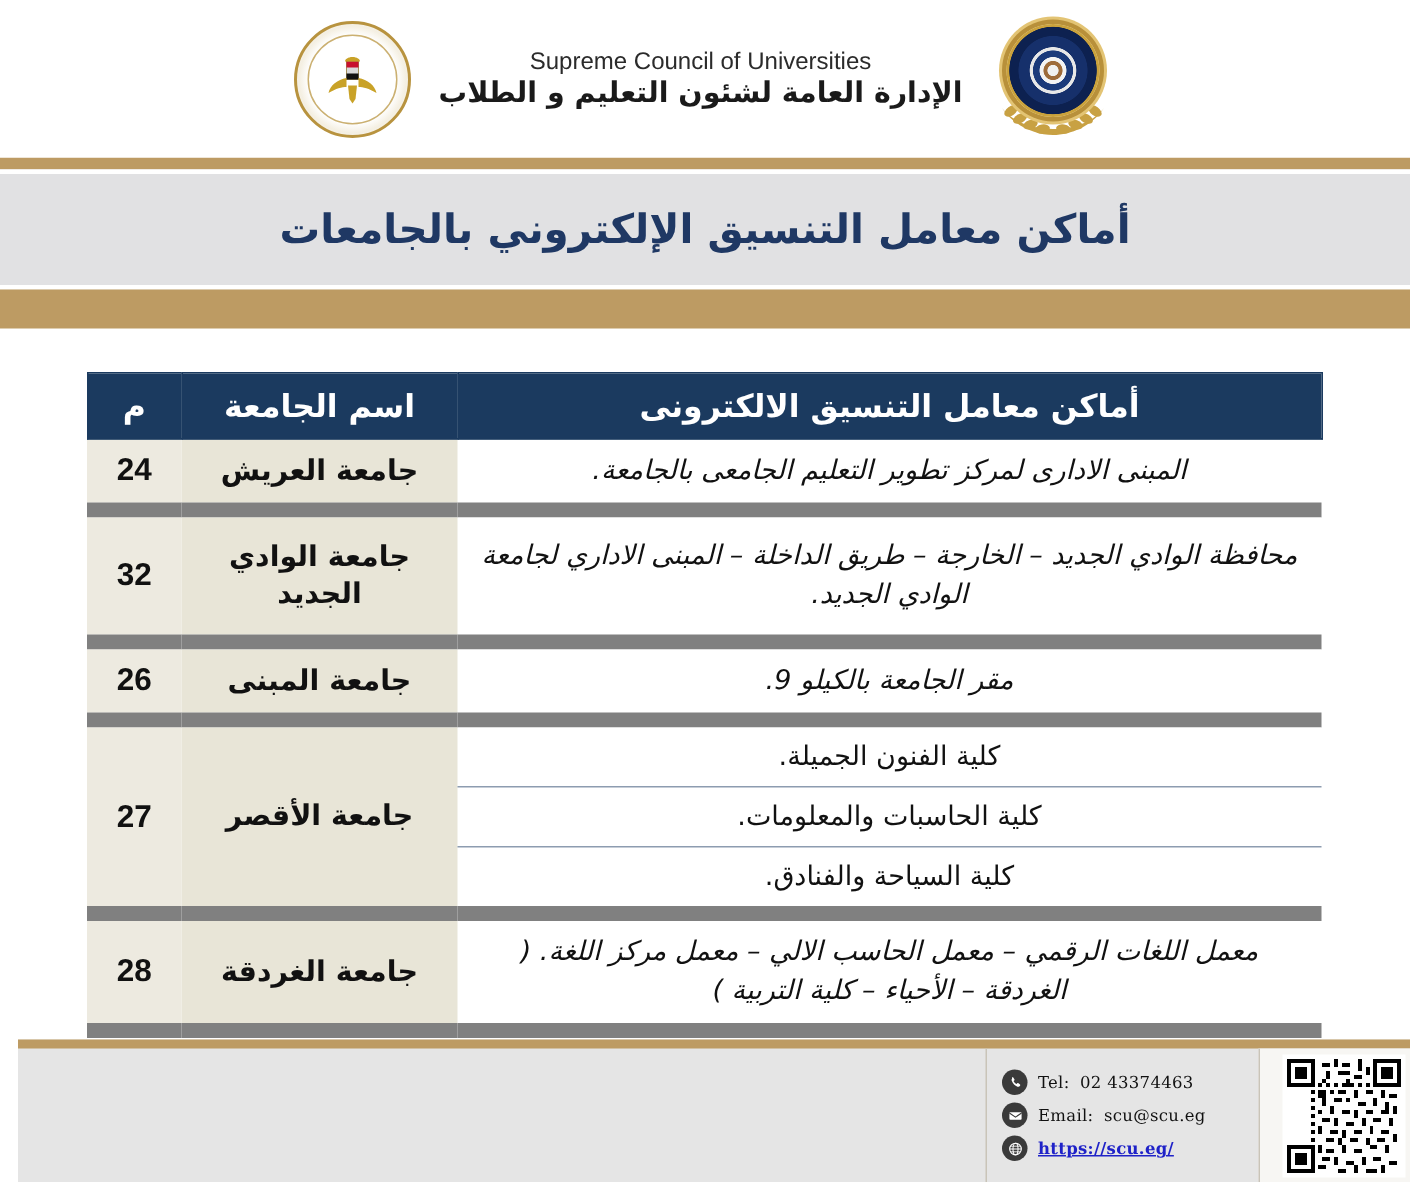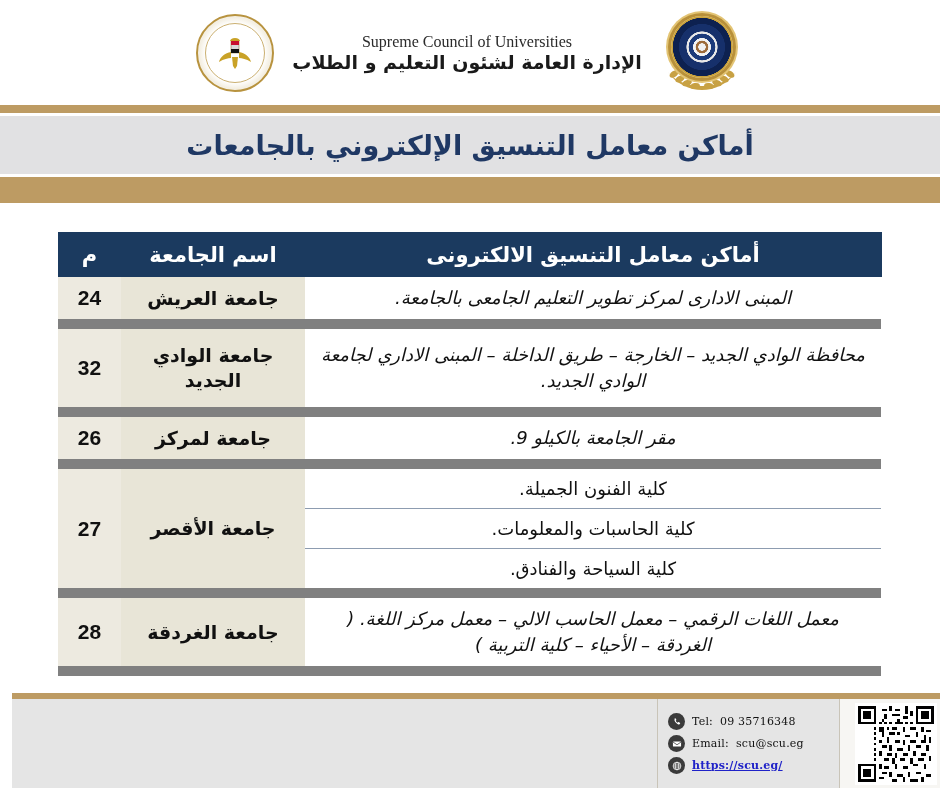--- a/index.html
+++ b/index.html
@@ -63,21 +63,21 @@
     font-weight: bold;
     color: #1a1a1a;
     letter-spacing: 0px;
     direction: rtl;
   }
   .wordmark .en-sub {
     font-size: 16px;
     color: #2b2b2b;
     direction: ltr;
     margin-top: 1px;
-    font-family: Liberation Serif, serif;
+    font-family: Liberation Sans, sans-serif;
   }
   .wordmark .ar-dept {
     font-size: 19px;
     font-weight: bold;
     color: #1a1a1a;
     direction: rtl;
     margin-top: 1px;
   }
 
   .seal-right {
@@ -110,21 +110,21 @@
   }
 
   .gold-thin {
     height: 8px;
     width: 100%;
     background: #bd9b63;
   }
 
   
   .title-band {
-    height: 64px;
+    height: 80px;
     width: 100%;
     background: #e1e1e3;
     display: flex;
     align-items: center;
     justify-content: center;
     border-top: 3px solid #ffffff;
     border-bottom: 3px solid #ffffff;
   }
   .title-band .title-text {
     font-size: 27px;
@@ -381,21 +381,21 @@
         <td class="num">32</td>
       </tr>
       <tr class="sep-row">
         <td></td>
         <td></td>
         <td class="sep-end"></td>
       </tr>
 
       <tr>
         <td class="place" style="height:42px">مقر الجامعة بالكيلو 9.</td>
-        <td class="uni">جامعة لمركز</td>
+        <td class="uni">جامعة المبنى</td>
         <td class="num">26</td>
       </tr>
       <tr class="sep-row">
         <td></td>
         <td></td>
         <td class="sep-end"></td>
       </tr>
 
       <tr>
         <td class="place-stack">
@@ -541,21 +541,21 @@
   </div>
 
   <div class="footer-contact">
     <div class="contact-line">
       <span class="cicon">
         <svg viewBox="0 0 16 16" width="10" height="10">
             <path fill="#ffffff" d="M4.2 2.2c.5-.5 1.2-.4 1.6.2l1 1.5c.3.5.2 1-.2 1.4l-.7.6c.6 1.4 1.8 2.6 3.2 3.2l.6-.7c.4-.4.9-.5 1.4-.2l1.5 1c.6.4.7 1.1.2 1.6l-.8.8c-.5.5-1.2.6-1.9.4C7.6 11.1 4.9 8.4 3.9 5.3c-.2-.7-.1-1.4.4-1.9l-.1-1.2z"></path>
           </svg>
       </span>
       <span>Tel:</span>
-      <span>09 35716348</span>
+      <span>02 43374463</span>
     </div>
 
     <div class="contact-line">
       <span class="cicon">
         <svg viewBox="0 0 16 16" width="10" height="10">
             <rect x="1.5" y="4" width="13" height="8" rx="1" fill="#ffffff"></rect>
             <path d="M1.5 4.8 L8 9.2 L14.5 4.8" stroke="#3a3a3a" stroke-width="1.2" fill="none"></path>
           </svg>
       </span>
       <span>Email:</span>

